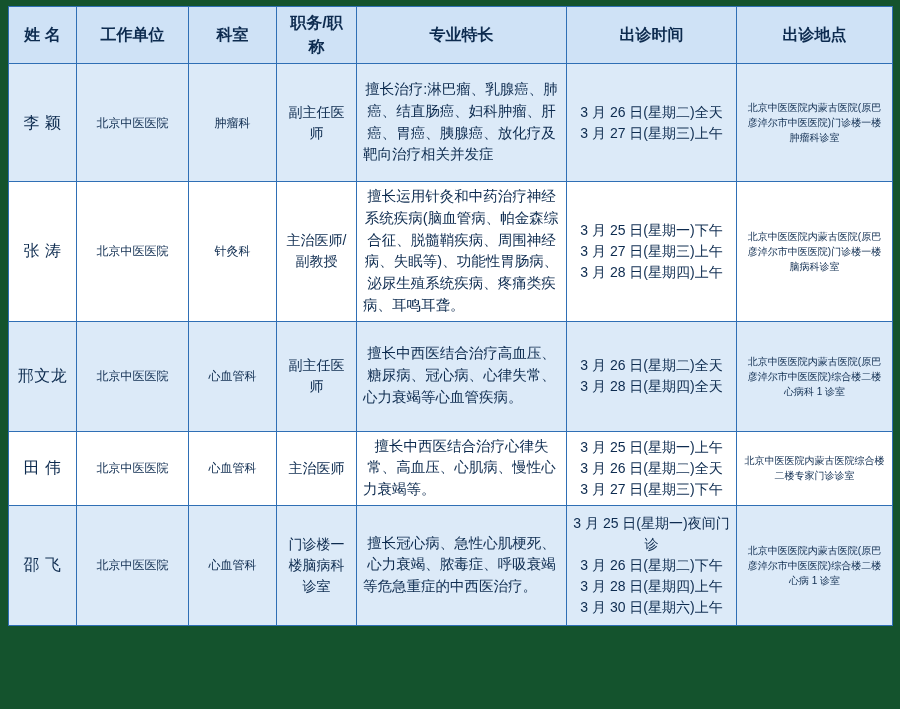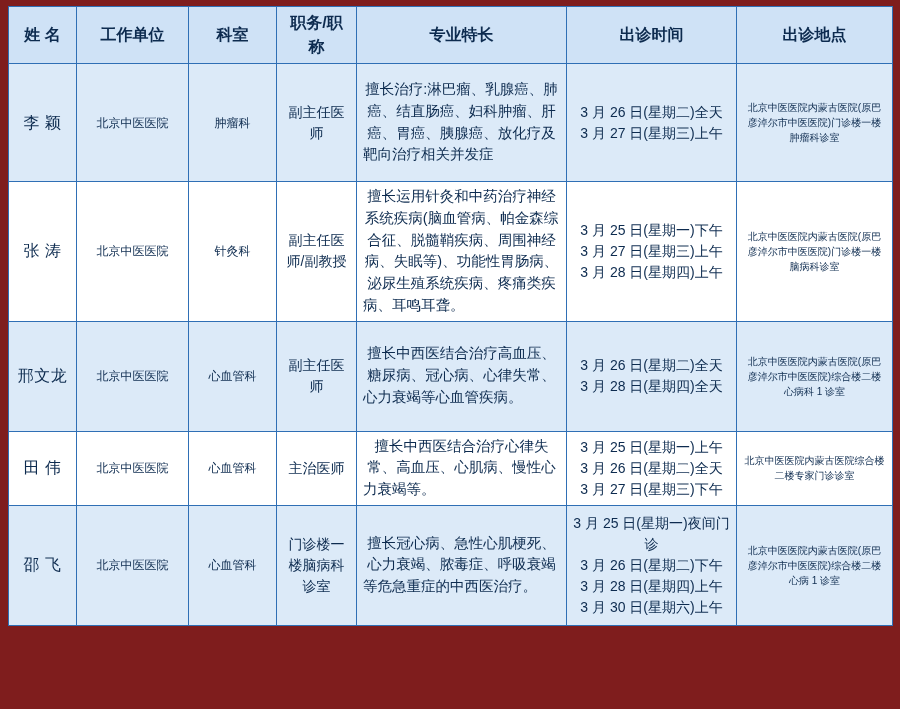--- a/index.html
+++ b/index.html
@@ -11,21 +11,21 @@
     width: 900px;
     height: 709px;
     font-family: "Liberation Sans", "DejaVu Sans", sans-serif;
     overflow: hidden;
   }
   .sheet {
     width: 900px;
     height: 709px;
     box-sizing: border-box;
     padding: 6px 2px 0 8px;
-    background: #7f1d1d;
+    background: #14532d;
   }
   table.schedule {
     width: 884px;
     border-collapse: collapse;
     table-layout: fixed;
     border: 1px solid #2f6fb5;
   }
   table.schedule th,
   table.schedule td {
     border: 1px solid #2f6fb5;
@@ -123,21 +123,21 @@
         <td class="cell-title">副主任医师</td>
         <td class="cell-spec">擅长治疗:淋巴瘤、乳腺癌、肺癌、结直肠癌、妇科肿瘤、肝癌、胃癌、胰腺癌、放化疗及靶向治疗相关并发症</td>
         <td class="cell-time">3 月 26 日(星期二)全天
 3 月 27 日(星期三)上午</td>
         <td class="cell-place">北京中医医院内蒙古医院(原巴彦淖尔市中医医院)门诊楼一楼肿瘤科诊室</td>
       </tr>
       <tr class="plain r2">
         <td class="cell-name">张 涛</td>
         <td class="cell-unit">北京中医医院</td>
         <td class="cell-dept">针灸科</td>
-        <td class="cell-title">副主任医师/副教授</td>
+        <td class="cell-title">主治医师/副教授</td>
         <td class="cell-spec">擅长运用针灸和中药治疗神经系统疾病(脑血管病、帕金森综合征、脱髓鞘疾病、周围神经病、失眠等)、功能性胃肠病、泌尿生殖系统疾病、疼痛类疾病、耳鸣耳聋。</td>
         <td class="cell-time">3 月 25 日(星期一)下午
 3 月 27 日(星期三)上午
 3 月 28 日(星期四)上午</td>
         <td class="cell-place">北京中医医院内蒙古医院(原巴彦淖尔市中医医院)门诊楼一楼脑病科诊室</td>
       </tr>
       <tr class="shade r3">
         <td class="cell-name">邢文龙</td>
         <td class="cell-unit">北京中医医院</td>
         <td class="cell-dept">心血管科</td>

